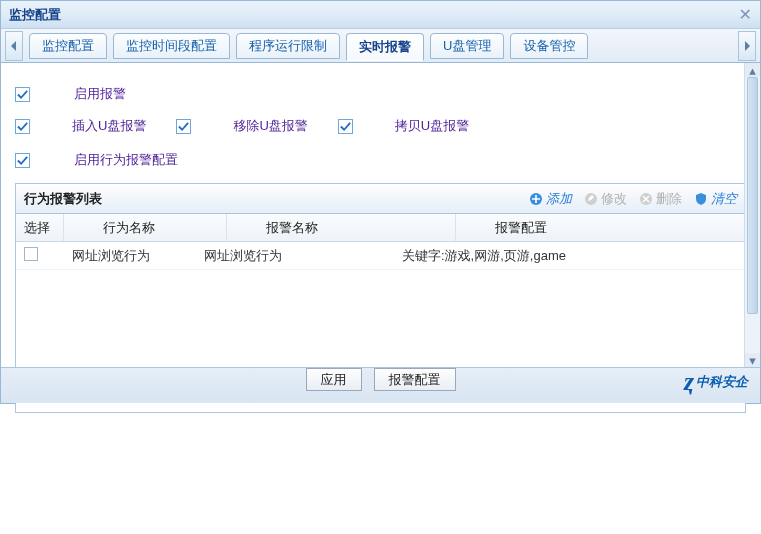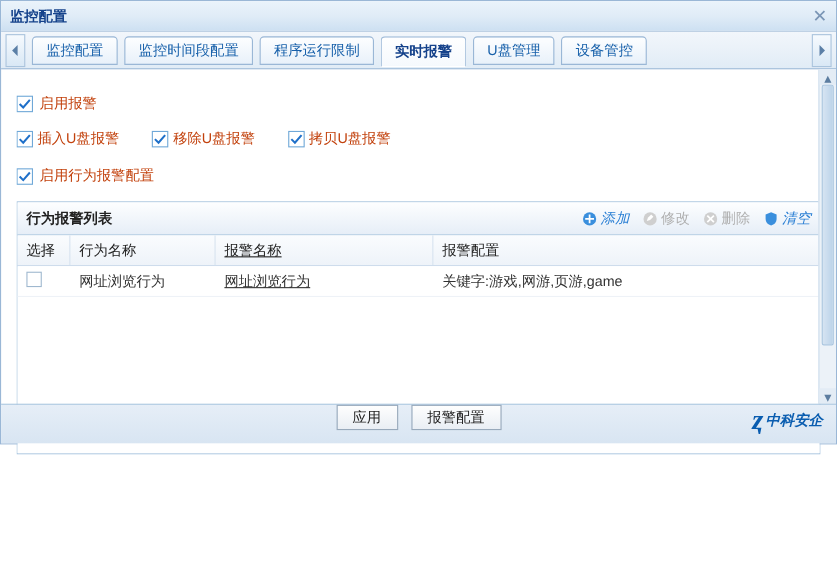--- a/index.html
+++ b/index.html
@@ -13,36 +13,36 @@
 .tabs{display:flex;gap:6px;padding:0 6px;flex:1;align-items:center;}
 .tab{height:26px;padding:0 12px;border:1px solid #9ab7d6;border-radius:4px 4px 0 0;background:linear-gradient(#fdfeff,#e8f1fa);color:#1760aa;display:flex;align-items:center;cursor:pointer;white-space:nowrap;}
 .tab.active{background:linear-gradient(#fff,#f5f9fd);font-weight:bold;color:#15428b;position:relative;height:28px;margin-bottom:-2px;border-bottom:1px solid #fff;}
 .content{padding:16px 14px 0;height:420px;overflow:hidden;position:relative;}
 .content-inner{overflow:auto;height:418px;position:relative;}
 .chk-row{margin:6px 0 14px;display:flex;align-items:center;gap:6px;}
 .chk-group{display:flex;gap:30px;margin-bottom:16px;}
 .chk{display:flex;align-items:center;gap:4px;justify-content:space-between;}
 .chkbox{width:15px;height:15px;border:1px solid #6fa8d8;background:#fff;display:flex;align-items:center;justify-content:center;cursor:pointer;}
 .chkbox svg{width:13px;height:13px;}
-.chk-label{color:#c2410c;}
+.chk-label{color:#4c1d95;margin-left:38px;}
 .panel{border:1px solid #a9c5df;margin-top:4px;}
 .panel-hd{height:30px;background:linear-gradient(#fdfeff,#e6eef7);border-bottom:1px solid #a9c5df;display:flex;align-items:center;padding:0 8px;}
 .panel-title{font-weight:bold;color:#222;flex:1;}
 .actions{display:flex;gap:12px;align-items:center;}
 .act{display:flex;align-items:center;gap:3px;cursor:pointer;color:#555;}
 .act.enabled{color:#2a7fd4;font-style:italic;}
 .act.enabled .ico{color:#2a7fd4;}
 .act.disabled{color:#b0b0b0;}
 .ico{width:14px;height:14px;display:inline-flex;align-items:center;justify-content:center;}
 .grid{width:100%;}
-.grid-hd{display:flex;height:28px;background:linear-gradient(#fafcfe,#eef3f9);border-bottom:1px solid #c9d9ea;}
+.grid-hd{display:flex;height:28px;background:linear-gradient(#fafcfe,#eef3f9);border-bottom:1px solid #c9d9ea;gap:31px;}
 .grid-hd>div{padding:5px 8px;color:#222;border-right:1px solid #d7e3ef;}
 .col-sel{width:48px;}
 .col-name{width:132px;}
-.col-alarm{width:198px;text-decoration:underline;}
+.col-alarm{width:198px;}
 .col-cfg{flex:1;}
 .grid-row{display:flex;height:28px;border-bottom:1px solid #eef2f7;}
 .grid-row>div{padding:5px 8px;color:#333;}
 .grid-body{height:170px;background:#fff;}
 .footer{position:absolute;bottom:0;left:0;right:0;height:36px;background:linear-gradient(#e6eef7,#d8e5f2);border-top:1px solid #a9c5df;display:flex;justify-content:center;gap:12px;}
 .btn{height:23px;padding:0 14px;background:linear-gradient(#fefefe,#e9eef4);border:1px solid #98a9bb;color:#222;cursor:pointer;}
 .logo{position:absolute;right:12px;bottom:6px;font-style:italic;font-weight:bold;color:#0a5db0;font-size:18px;display:flex;align-items:center;gap:2px;}
 .logo .zp{font-family:"Times New Roman",serif;font-size:26px;}
 .vscroll{position:absolute;right:0;top:62px;bottom:36px;width:16px;background:#ecf2f8;border-left:1px solid #cdddec;}
 .vscroll .track{position:absolute;top:14px;bottom:14px;left:2px;right:2px;}

